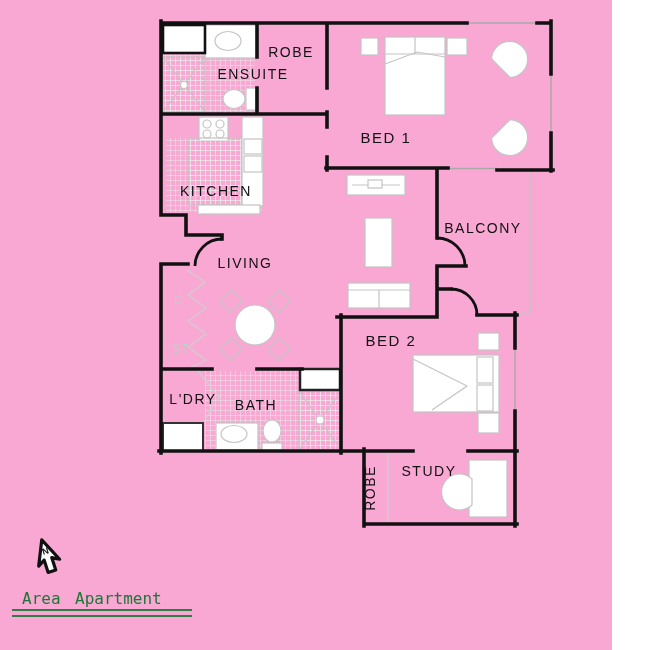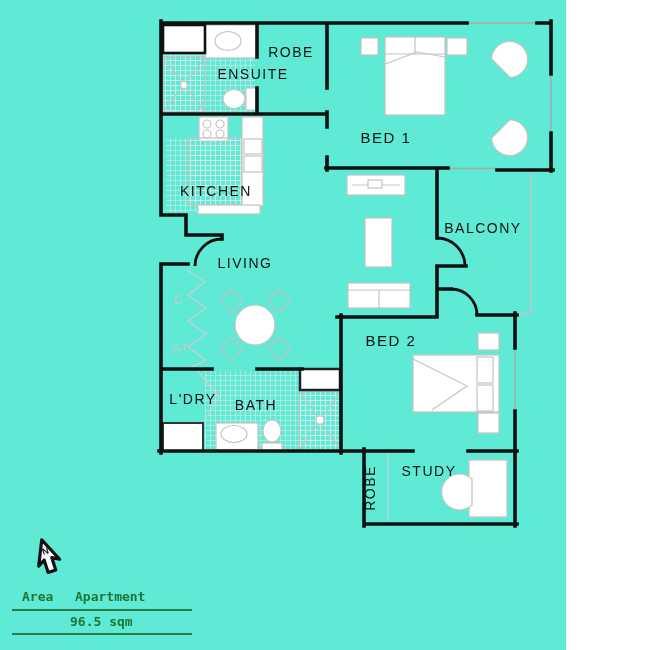--- a/index.html
+++ b/index.html
@@ -1,23 +1,23 @@
 <!DOCTYPE html>
 <html><head>
 <meta charset="utf-8">
 <style>
   html,body{margin:0;padding:0;background:#ffffff;}
-  .stage{position:relative;width:566px;height:650px;background:#5eead4;overflow:hidden;
+  .stage{position:relative;width:612px;height:650px;background:#f9a8d4;overflow:hidden;
          font-family:"Liberation Sans", sans-serif;}
   .plan-svg{position:absolute;left:0;top:0;}
   .room-label{font-family:"Liberation Sans", sans-serif;font-size:14px;letter-spacing:1.5px;fill:#111;}
   .room-label.big{font-size:15px;}
   .closet-label{font-family:"Liberation Sans", sans-serif;font-size:12px;letter-spacing:1px;fill:#c9c9c9;}
   .legend{position:absolute;left:12px;top:589px;width:180px;
-          font-family:"DejaVu Sans Mono", monospace;font-weight:bold;font-size:13px;color:#1d7636;}
+          font-family:"DejaVu Sans Mono", monospace;font-weight:normal;font-size:16px;color:#1d7636;}
   .legend-row{display:flex;align-items:baseline;height:16px;}
   .legend-area{margin-left:10px;width:53px;}
   .legend-col{margin-left:0px;text-align:center;}
   .legend-line{border:none;border-top:2px solid #2e7d46;margin:4px 0 3px 0;height:0;}
   .legend-val{margin-left:58px;height:15px;}
   .north{position:absolute;left:22px;top:531px;}
 </style>
 </head>
 <body>
 
@@ -180,17 +180,16 @@
       <text x="0" y="-2" text-anchor="middle" font-size="9" font-weight="bold" font-family="Liberation Sans, sans-serif" fill="#111">N</text>
     </g>
   </svg>
 
   <div class="legend">
     <div class="legend-row">
       <span class="legend-area">Area</span>
       <span class="legend-col">Apartment</span>
     </div>
     <hr class="legend-line">
-    <div class="legend-val">96.5 sqm</div>
     <hr class="legend-line">
   </div>
 
 </div>
 
 </body></html>

